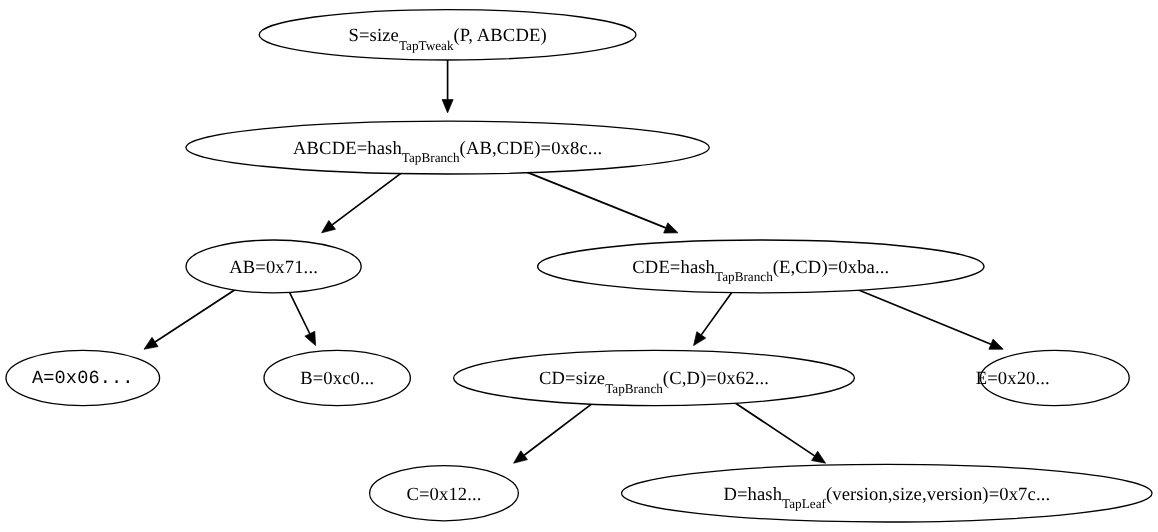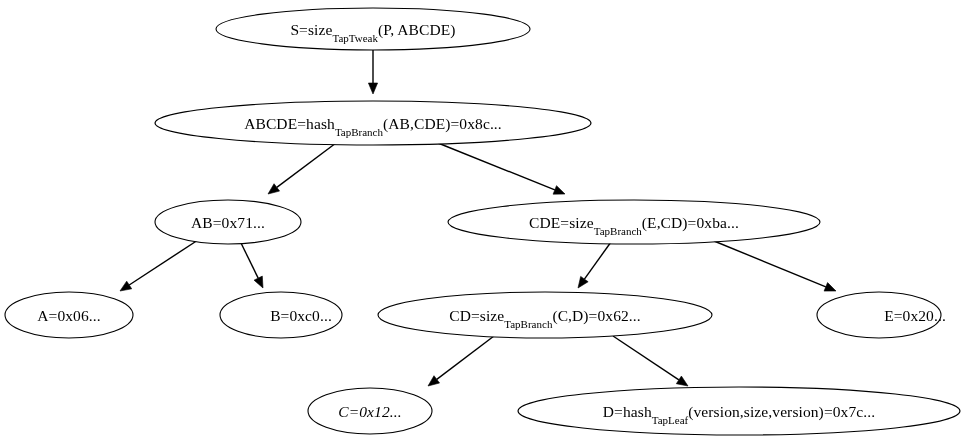--- a/index.html
+++ b/index.html
@@ -114,22 +114,22 @@
         <ellipse class="node-ellipse" cx="879" cy="315" rx="62" ry="23"></ellipse>
         <ellipse class="node-ellipse" cx="370" cy="411" rx="62" ry="23"></ellipse>
         <ellipse class="node-ellipse" cx="739" cy="411" rx="221" ry="24"></ellipse>
       </g>
   </svg>
 
   <div id="label-layer">
       <div class="node-label" style="left: 373px; top: 30px;"><span>S=size</span><sub>TapTweak</sub><span>(P, ABCDE)</span></div>
       <div class="node-label" style="left: 373px; top: 124px;"><span>ABCDE=hash</span><sub>TapBranch</sub><span>(AB,CDE)=0x8c...</span></div>
       <div class="node-label" style="left: 228px; top: 223px;"><span>AB=0x71...</span></div>
-      <div class="node-label" style="left: 634px; top: 223px;"><span>CDE=size</span><sub>TapBranch</sub><span>(E,CD)=0xba...</span></div>
-      <div class="node-label" style="left: 69px; top: 316px;"><span>A=0x06...</span></div>
-      <div class="node-label" style="left: 281px; top: 316px; margin-left: 20px;"><span>B=0xc0...</span></div>
+      <div class="node-label" style="left: 634px; top: 223px;"><span>CDE=hash</span><sub>TapBranch</sub><span>(E,CD)=0xba...</span></div>
+      <div class="node-label" style="left: 69px; top: 316px; font-family: Liberation Mono, monospace;"><span>A=0x06...</span></div>
+      <div class="node-label" style="left: 281px; top: 316px;"><span>B=0xc0...</span></div>
       <div class="node-label" style="left: 545px; top: 316px;"><span>CD=size</span><sub>TapBranch</sub><span>(C,D)=0x62...</span></div>
-      <div class="node-label" style="left: 915px; top: 316px;"><span>E=0x20...</span></div>
-      <div class="node-label" style="left: 370px; top: 412px; font-style: italic;"><span>C=0x12...</span></div>
+      <div class="node-label" style="left: 844px; top: 316px;"><span>E=0x20...</span></div>
+      <div class="node-label" style="left: 370px; top: 412px;"><span>C=0x12...</span></div>
       <div class="node-label" style="left: 739px; top: 412px;"><span>D=hash</span><sub>TapLeaf</sub><span>(version,size,version)=0x7c...</span></div>
     </div>
 
 </div>
 
 </body></html>

